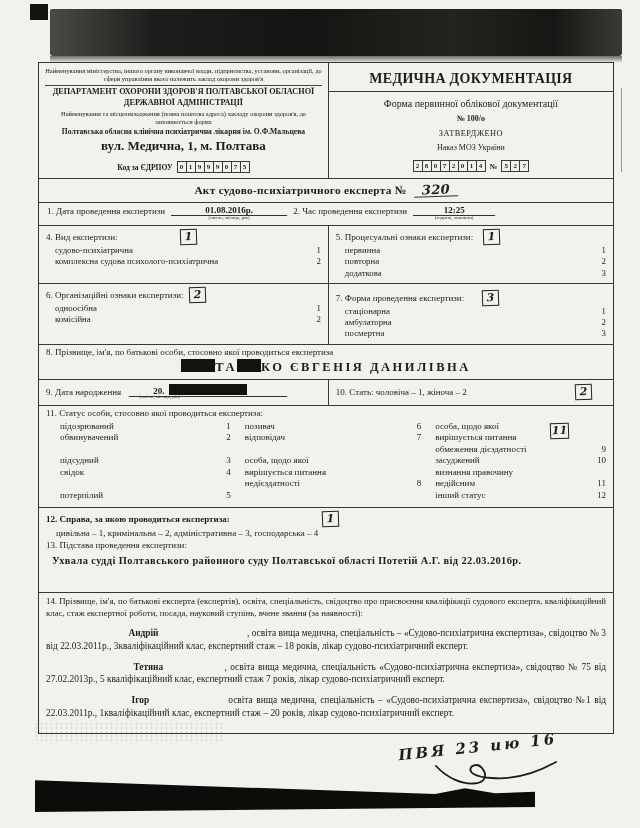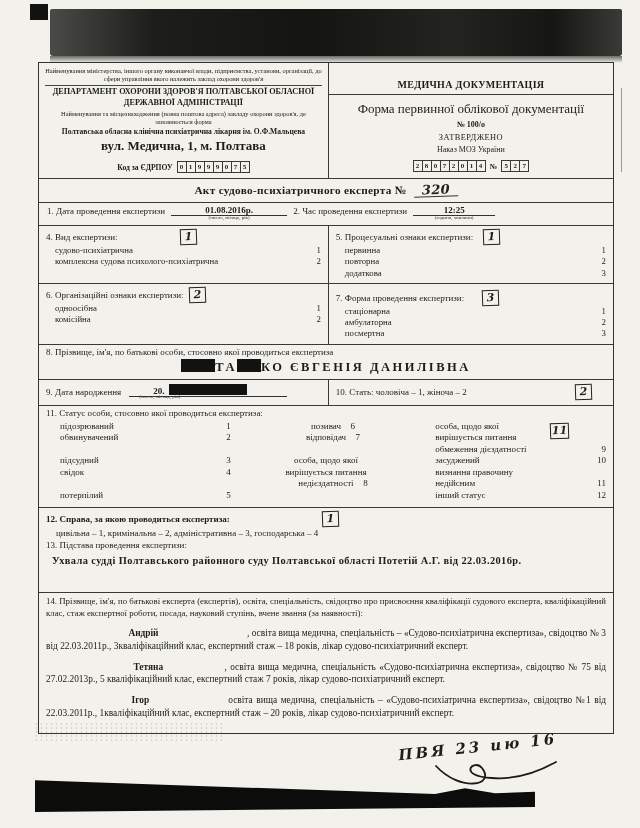--- a/index.html
+++ b/index.html
@@ -30,23 +30,23 @@
   .tiny.u{border-bottom:1px solid #444;padding-bottom:2px;margin-bottom:1px;}
   .deptname{font-size:8.2px;font-weight:bold;line-height:1.3;margin:1px 4px 2px;}
   .facility{font-size:7.6px;font-weight:bold;line-height:1.3;margin-top:1px;}
   .addr{font-size:13px;font-weight:bold;margin-top:1px;}
   .edrow{margin-top:7px;font-size:7.6px;font-weight:bold;display:flex;justify-content:center;align-items:center;gap:4px;}
   .digits{display:inline-flex;}
   .digits span{display:inline-block;width:8px;height:10px;border:1px solid #3a3936;border-right:none;
     font-size:7px;font-weight:bold;line-height:10px;text-align:center;}
   .digits span:last-child{border-right:1px solid #3a3936;}
   .hR{display:flex;flex-direction:column;}
-  .medtitle{border-bottom:1.3px solid #3a3936;text-align:center;font-weight:bold;font-size:10px;padding:16px 0 4px;letter-spacing:.3px;}
+  .medtitle{border-bottom:1.3px solid #3a3936;text-align:center;font-weight:bold;font-size:14px;padding:8px 0 4px;letter-spacing:.3px;}
   .hRbody{flex:1;display:flex;flex-direction:column;align-items:center;justify-content:space-between;padding:6px 0 6px;}
-  .hRbody .l1{font-size:13px;}
+  .hRbody .l1{font-size:10px;}
   .hRbody .l2{font-size:8px;font-weight:bold;}
   .hRbody .l3{font-size:8.4px;font-weight:normal;letter-spacing:.4px;}
   .hRbody .l4{font-size:8px;}
   .dg-row{display:flex;align-items:center;gap:4px;font-size:7.6px;font-weight:bold;margin-top:3px;}
   
   .acttitle{text-align:center;padding:4px 0 5px;font-size:11.3px;font-weight:bold;letter-spacing:.3px;}
   .hand{font-family:"DejaVu Serif",serif;font-style:italic;font-weight:600;color:#22211f;}
   .act-no{display:inline-block;min-width:44px;border-bottom:1.2px solid #33322e;font-size:13px;
     transform:rotate(-2deg);margin-left:4px;text-align:center;line-height:1;}
   
@@ -70,21 +70,21 @@
   .redact{display:inline-block;background:#121210;vertical-align:-1px;}
   
   .s910 .cellL{padding:4px 7px 8px;font-size:9px;display:flex;align-items:flex-end;}
   .s910 .cellR{padding:4px 7px;font-size:9px;display:flex;align-items:center;}
   
   .s11{position:relative;padding:2px 7px 6px;font-size:9px;}
   .statuscols{display:flex;margin-top:3px;}
   .scol{display:flex;flex-direction:column;}
   .scol .opt-t{padding-left:14px;}
   .scol1{width:33%;}
-  .scol2{width:34%;align-items:center;}
+  .scol2{width:34%;}
   .scol3{width:33%;}
   .s11 .handbox{position:absolute;right:44px;top:17px;}
   
   .s1213{padding:3px 7px 6px;font-size:9px;}
   .s12line{display:flex;align-items:center;}
   .optline{padding-left:10px;margin-top:1px;}
   .ruling{font-weight:bold;font-size:10.4px;line-height:1.35;margin:4px 6px 18px;text-align:justify;letter-spacing:.4px;}
   
   .s14{padding:3px 7px 14px;font-size:8.8px;}
   .s14 .lab{text-align:justify;line-height:1.3;}

